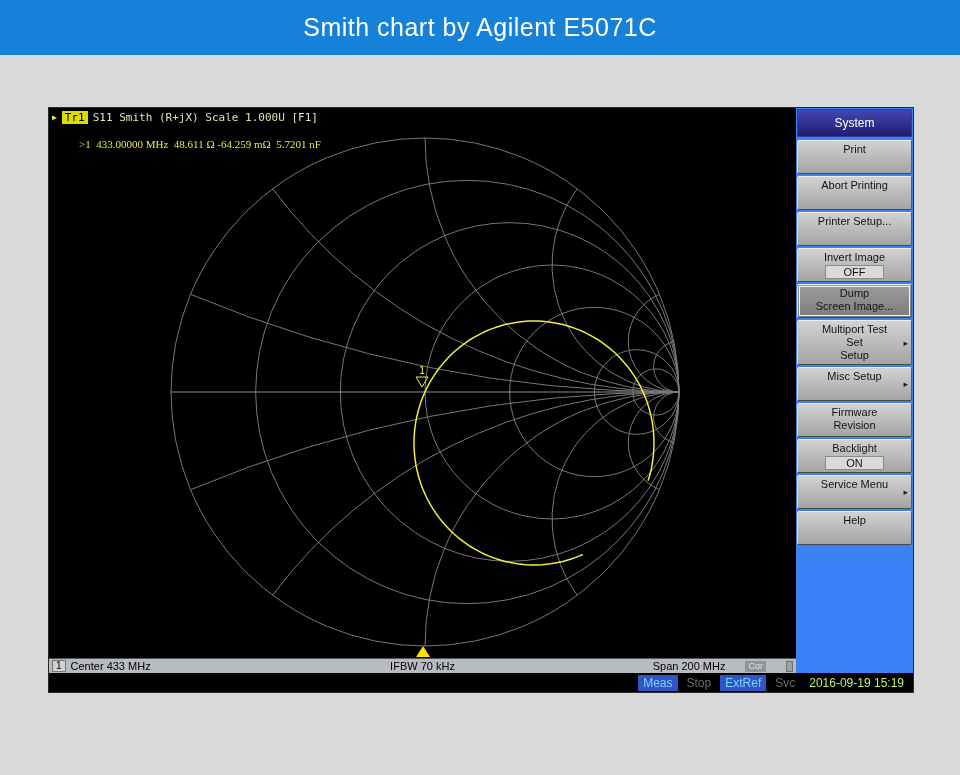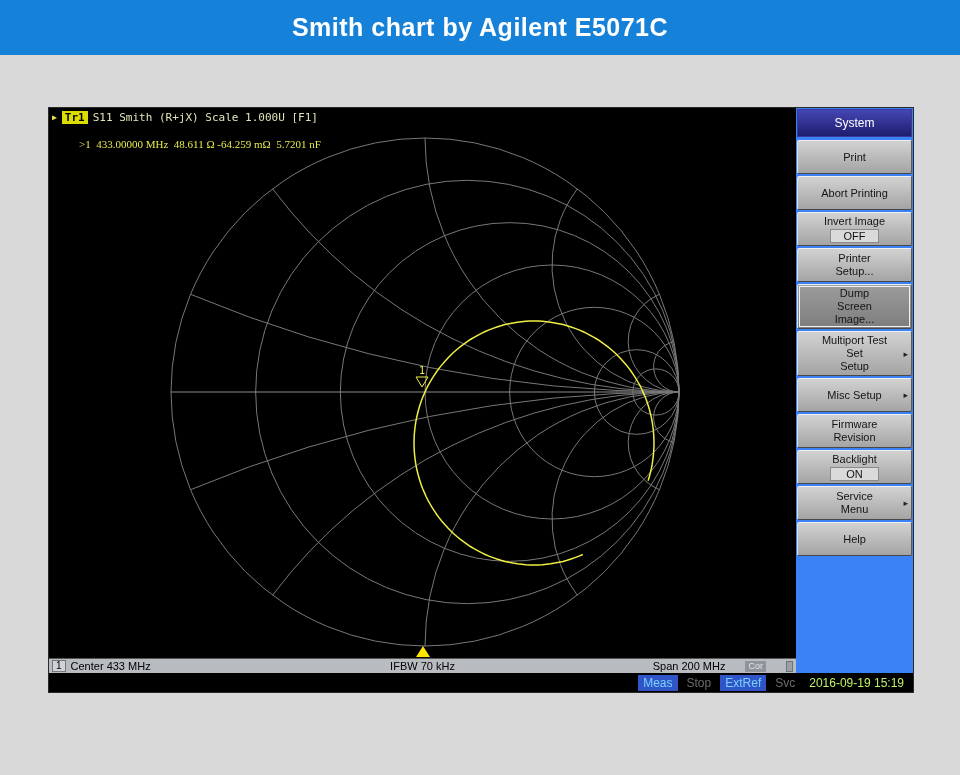--- a/index.html
+++ b/index.html
@@ -2,33 +2,33 @@
 <html><head>
 <meta charset="utf-8">
 <style>
   html,body{margin:0;padding:0;}
   body{
     width:960px;height:775px;overflow:hidden;position:relative;
     background:#d9d9d9;font-family:"Liberation Sans",sans-serif;
   }
   
   .page-header{height:55px;background:#1681d9;display:flex;align-items:center;justify-content:center;}
-  .page-header h1{margin:0;color:#ffffff;font-size:25px;font-weight:bold;letter-spacing:.5px;}
+  .page-header h1{margin:0;color:#ffffff;font-size:25px;font-weight:normal;letter-spacing:.5px;}
 
   
   .instrument{position:absolute;left:48px;top:107px;width:864px;height:584px;background:#000;border:1px solid #2a2a2a;}
   .main-row{display:flex;height:565px;}
   .screen-col{width:747px;display:flex;flex-direction:column;}
   .screen{position:relative;width:747px;height:550px;background:#000;overflow:hidden;}
   .chart-svg{position:absolute;left:0;top:0;width:747px;height:550px;}
 
   .trace-bar{position:absolute;top:3px;left:3px;z-index:2;display:flex;align-items:center;gap:5px;
     font-family:"DejaVu Sans Mono",monospace;font-size:11px;white-space:pre;}
   .tr-arrow{color:#f2e64a;font-size:8px;line-height:11px;}
-  .tr-badge{background:#dcdc00;color:#000;padding:0 3px;font-weight:bold;}
+  .tr-badge{background:#dcdc00;color:#000;padding:0 3px;font-weight:normal;}
   .tr-info{color:#e2e2b8;}
   .marker-line{position:absolute;top:30px;left:30px;z-index:2;color:#e8e84a;
     font-family:Liberation Serif, serif;font-size:11px;white-space:pre;}
 
   
   .status-bar{position:relative;height:15px;background:#b8bcc0;border-top:1px solid #555;
     display:flex;align-items:center;gap:5px;padding:0 3px;box-sizing:border-box;
     font-size:11px;color:#000;}
   .sb-ch{background:#ced2d6;border:1px solid #777;font-size:10px;line-height:10px;padding:0 3px;}
   .sb-ifbw{position:absolute;left:50%;transform:translateX(-50%);}
@@ -46,22 +46,22 @@
 
   
   .sidebar{width:117px;background:#3b82f6;display:flex;flex-direction:column;}
   .sk-header{height:26px;margin:1px;background:linear-gradient(#4646b4,#1d1d6e);border:1px solid #38389a;
     color:#fff;font-size:12px;display:flex;align-items:center;justify-content:center;}
   .softkey{position:relative;margin:2px 1px 0;min-height:34px;border-radius:2px;
     background:linear-gradient(#d2d2d2,#a4a4a4);
     border-top:1px solid #efefef;border-left:1px solid #e2e2e2;
     border-right:1px solid #5a5a5a;border-bottom:1px solid #484848;
     color:#141414;font-size:11px;line-height:13px;text-align:center;
-    display:flex;flex-direction:column;align-items:center;justify-content:center;cursor:pointer;
-    box-sizing:border-box;padding:2px 23px;}
+    display:flex;flex-direction:column;align-items:center;cursor:pointer;
+    box-sizing:border-box;padding:2px 16px;}
   .softkey.selected{background:linear-gradient(#9c9c9c,#7d7d7d);outline:1px solid #f2f2f2;outline-offset:-3px;}
   .softkey .state-line{display:block;background:#dadada;border:1px solid #8b8b8b;min-width:70%;line-height:12px;margin-top:1px;}
   .sk-arrow{position:absolute;right:3px;top:50%;transform:translateY(-50%);font-size:9px;color:#222;}
 </style>
 <title>Smith chart by Agilent E5071C</title></head>
 <body>
 
 <header class="page-header">
   <h1>Smith chart by Agilent E5071C</h1>
 </header>
@@ -117,25 +117,25 @@
     <div class="sidebar">
       <div class="sk-header">System</div>
 
     <div class="softkey">
           <span>Print</span>
         </div>
         <div class="softkey">
           <span>Abort Printing</span>
         </div>
         <div class="softkey">
+          <span>Printer Setup...</span>
+        </div>
+        <div class="softkey">
           <span>Invert Image</span>
           <span class="state-line">OFF</span>
-        </div>
-        <div class="softkey">
-          <span>Printer Setup...</span>
         </div>
         <div class="softkey selected">
           <span>Dump</span>
           <span>Screen Image...</span>
         </div>
         <div class="softkey">
           <span>Multiport Test Set</span>
           <span>Setup</span>
           <span class="sk-arrow">▸</span>
         </div>

